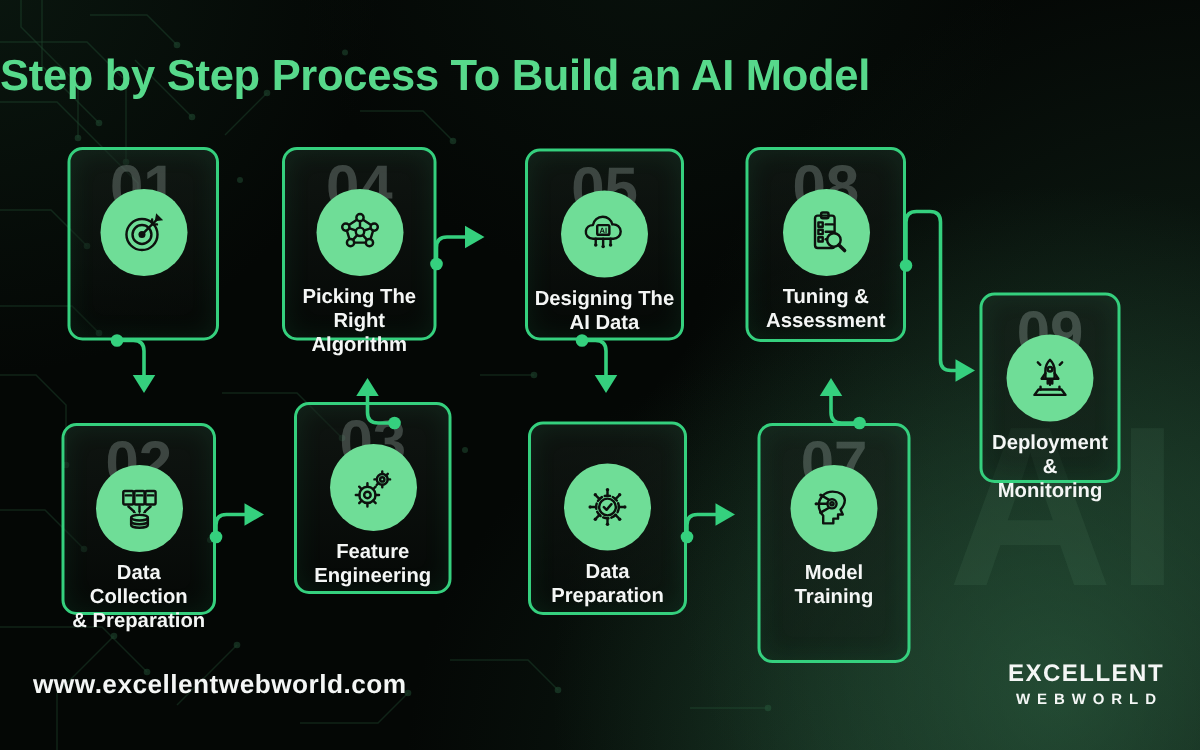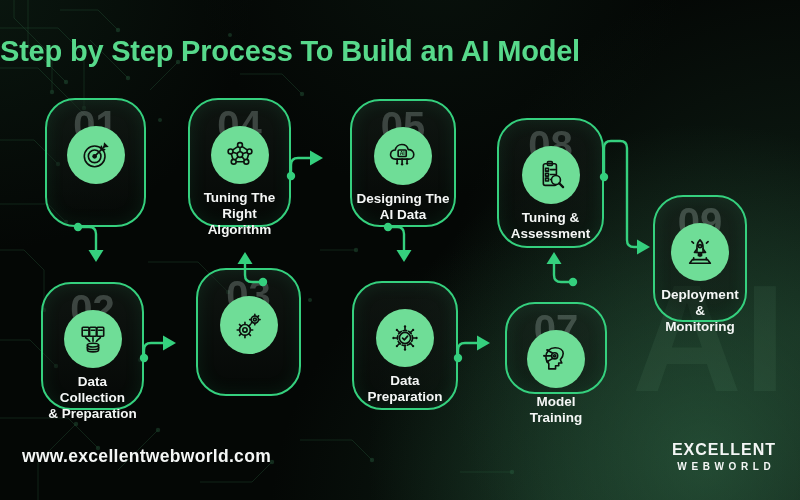--- a/index.html
+++ b/index.html
@@ -14,43 +14,43 @@
       radial-gradient(circle at 88% 92%, rgba(58,122,84,.48), rgba(58,122,84,0) 40%),
       radial-gradient(circle at 101% 66%, rgba(42,94,64,.32), rgba(42,94,64,0) 42%),
       radial-gradient(circle at 70% 104%, rgba(35,82,56,.30), rgba(35,82,56,0) 38%),
       radial-gradient(circle at -2% -4%, rgba(26,64,42,.28), rgba(26,64,42,0) 28%),
       radial-gradient(circle at 55% -10%, rgba(20,48,32,.25), rgba(20,48,32,0) 35%);}
   .circuit{position:absolute;inset:0;pointer-events:none;opacity:.55;}
   .watermark{position:absolute;left:632px;top:262px;font-size:152px;line-height:1;
     font-weight:800;letter-spacing:2px;color:rgba(110,170,132,.10);pointer-events:none;}
   .title{position:absolute;left:0;right:0;top:35px;margin:0;
     font-size:29px;font-weight:700;letter-spacing:-.2px;color:var(--accent);}
-  .card{position:absolute;border:2px solid var(--line);border-radius:30px;
+  .card{position:absolute;border:2px solid var(--line);border-radius:10px;
     background:linear-gradient(180deg, rgba(24,32,27,.55), rgba(8,11,9,.35));
     box-shadow:inset 0 0 18px rgba(53,208,126,.10);box-sizing:border-box;padding-left:29px;}
   .num{position:absolute;top:5px;left:0;right:0;text-align:center;
     font-size:40px;line-height:1;font-weight:800;color:rgba(170,185,178,.30);}
   .badge{position:absolute;top:26px;left:50%;transform:translateX(-50%);
     width:58px;height:58px;border-radius:50%;background:var(--badge);
     display:flex;align-items:center;justify-content:center;}
   .icn{width:36px;height:36px;stroke:var(--ink);fill:none;
     stroke-width:1.8;stroke-linecap:round;stroke-linejoin:round;}
   .icn .fill{fill:var(--ink);stroke:none;}
   .icn .mask{fill:var(--badge);}
   .label{position:absolute;top:90px;left:2px;right:2px;text-align:center;
     color:var(--text);font-size:13.5px;line-height:16px;font-weight:700;}
   .label span{display:block;}
   .c1{left:45px;top:98px;width:101px;height:129px;}
   .c2{left:41px;top:282px;width:103px;height:128px;}
   .c3{left:196px;top:268px;width:105px;height:128px;}
   .c4{left:188px;top:98px;width:103px;height:129px;}
   .c5{left:350px;top:99px;width:106px;height:128px;}
   .c6{left:352px;top:281px;width:106px;height:129px;}
-  .c7{left:505px;top:282px;width:102px;height:92px;margin-top:20px;}
-  .c8{left:497px;top:98px;width:107px;height:130px;margin-top:20px;}
+  .c7{left:505px;top:282px;width:102px;height:160px;}
+  .c8{left:497px;top:98px;width:107px;height:130px;}
   .c9{left:653px;top:195px;width:94px;height:127px;}
   .connectors{position:absolute;inset:0;pointer-events:none;}
   .connectors path.wire{stroke:var(--line);stroke-width:2.4;fill:none;stroke-linecap:round;}
   .connectors circle.dot{fill:var(--line);}
   .connectors polygon.head{fill:var(--line);}
   .website{position:absolute;left:22px;top:446px;color:var(--text);
     font-size:17.5px;font-weight:700;letter-spacing:.3px;}
   .brand{position:absolute;right:20px;top:441px;width:112px;text-align:center;color:var(--text);}
   .brand-top{font-size:16px;font-weight:800;letter-spacing:1px;display:block;}
   .brand-bottom{font-size:10px;font-weight:600;letter-spacing:4.6px;display:block;
@@ -161,38 +161,42 @@
         <circle cx="15.5" cy="25.5" r="6"></circle>
         <circle cx="15.5" cy="25.5" r="2.4"></circle>
         <path d="M21.5,25.5 h2.6 M9.5,25.5 h-2.6 M15.5,19.5 v-2.6 M15.5,31.5 v2.6
                  M19.7,21.3 l1.9,-1.9 M11.3,21.3 l-1.9,-1.9 M11.3,29.7 l-1.9,1.9 M19.7,29.7 l1.9,1.9"></path>
         <circle cx="26.5" cy="14" r="4"></circle>
         <circle cx="26.5" cy="14" r="1.6"></circle>
         <path d="M30.5,14 h1.8 M22.5,14 h-1.8 M26.5,10 v-1.8 M26.5,18 v1.8
                  M29.3,11.2 l1.3,-1.3 M23.7,16.8 l-1.3,1.3"></path>
       </svg>
     </div>
+    <div class="label">
+      <span>Feature</span>
+        <span>Engineering</span>
+    </div>
   </div>
 
   <div class="card c4">
     <div class="num">04</div>
     <div class="badge">
       <svg class="icn" viewBox="0 0 40 40">
         <path d="M20,9 L9.5,16 M20,9 L30.5,16 M9.5,16 L13,27.5 M30.5,16 L27,27.5 M13,27.5 L27,27.5
                  M20,19.5 L20,9 M20,19.5 L9.5,16 M20,19.5 L30.5,16 M20,19.5 L13,27.5 M20,19.5 L27,27.5"></path>
         <circle class="mask" cx="20" cy="9" r="2.7"></circle>
         <circle class="mask" cx="9.5" cy="16" r="2.7"></circle>
         <circle class="mask" cx="30.5" cy="16" r="2.7"></circle>
         <circle class="mask" cx="13" cy="27.5" r="2.7"></circle>
         <circle class="mask" cx="27" cy="27.5" r="2.7"></circle>
         <circle class="mask" cx="20" cy="19.5" r="3.1"></circle>
       </svg>
     </div>
     <div class="label">
-      <span>Tuning The</span>
+      <span>Picking The</span>
         <span>Right Algorithm</span>
     </div>
   </div>
 
   <div class="card c5">
     <div class="num">05</div>
     <div class="badge">
       <svg class="icn" viewBox="0 0 40 40">
         <path d="M11.5,23.5 C8,23.5 5.8,20.8 6.2,17.8 C6.6,15.2 8.8,13.4 11.4,13.4
                  C12,9.8 15,7.2 18.7,7.2 C22.2,7.2 25.1,9.6 25.8,12.9

